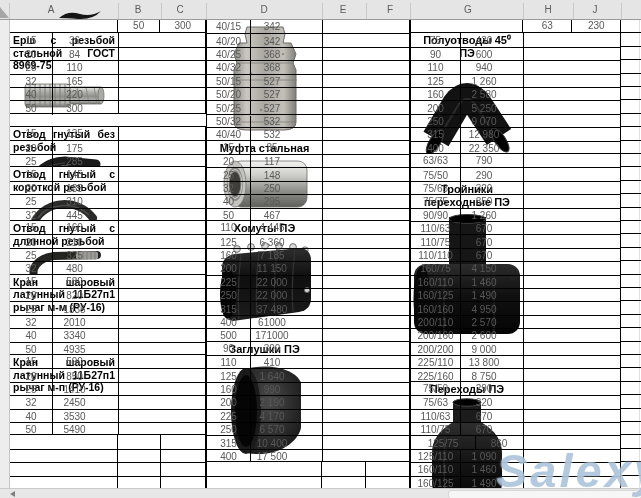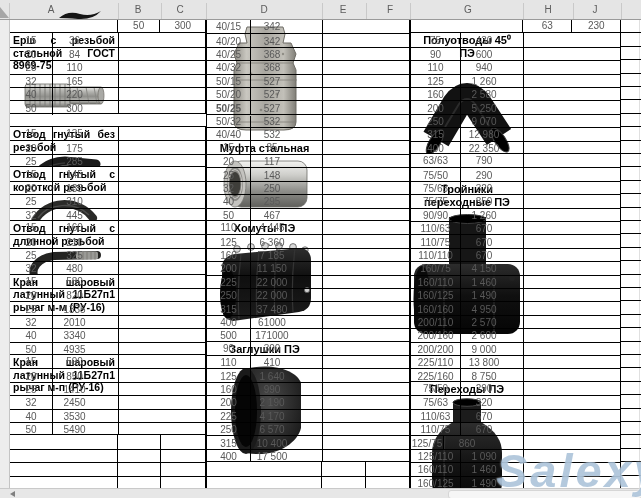--- a/index.html
+++ b/index.html
@@ -330,21 +330,21 @@
         </div>
         <div class="trow bt" style="top: 53.6px; height: 13.4px;">
           <div class="cell a" style="width: 44px;">50/15</div>
           <div class="cell " style="width: 42px;">527</div>
         </div>
         <div class="trow bt" style="top: 67px; height: 13.4px;">
           <div class="cell a" style="width: 44px;">50/20</div>
           <div class="cell " style="width: 42px;">527</div>
         </div>
         <div class="trow bt" style="top: 80.4px; height: 13.4px;">
-          <div class="cell a" style="width: 44px; font-weight: bold;">50/25</div>
+          <div class="cell a" style="width: 44px;">50/25</div>
           <div class="cell " style="width: 42px;">527</div>
         </div>
         <div class="trow bt" style="top: 93.8px; height: 13.4px; align-items: center;">
           <div class="cell a" style="width: 44px;">50/32</div>
           <div class="cell " style="width: 42px;">532</div>
         </div>
         <div class="trow bt" style="top: 107.2px; height: 13.4px;">
           <div class="cell a" style="width: 44px;">40/40</div>
           <div class="cell " style="width: 42px;">532</div>
         </div>
@@ -700,21 +700,21 @@
         </div>
         <div class="trow bt" style="top: 26.8px; height: 13.4px;">
           <div class="cell a" style="width: 50px;">110/63</div>
           <div class="cell " style="width: 46px;">670</div>
         </div>
         <div class="trow bt" style="top: 40.2px; height: 13.4px;">
           <div class="cell a" style="width: 50px;">110/75</div>
           <div class="cell " style="width: 46px;">670</div>
         </div>
         <div class="trow bt" style="top: 53.6px; height: 13.4px;">
-          <div class="cell a" style="width: 33px;">125/75</div>
+          <div class="cell a" style="width: 65px;">125/75</div>
           <div class="cell " style="width: 46px;">860</div>
         </div>
         <div class="trow bt" style="top: 67px; height: 13.4px;">
           <div class="cell a" style="width: 50px;">125/110</div>
           <div class="cell " style="width: 46px;">1 090</div>
         </div>
         <div class="trow bt" style="top: 80.4px; height: 13.4px;">
           <div class="cell a" style="width: 50px;">160/110</div>
           <div class="cell " style="width: 46px;">1 460</div>
         </div>

